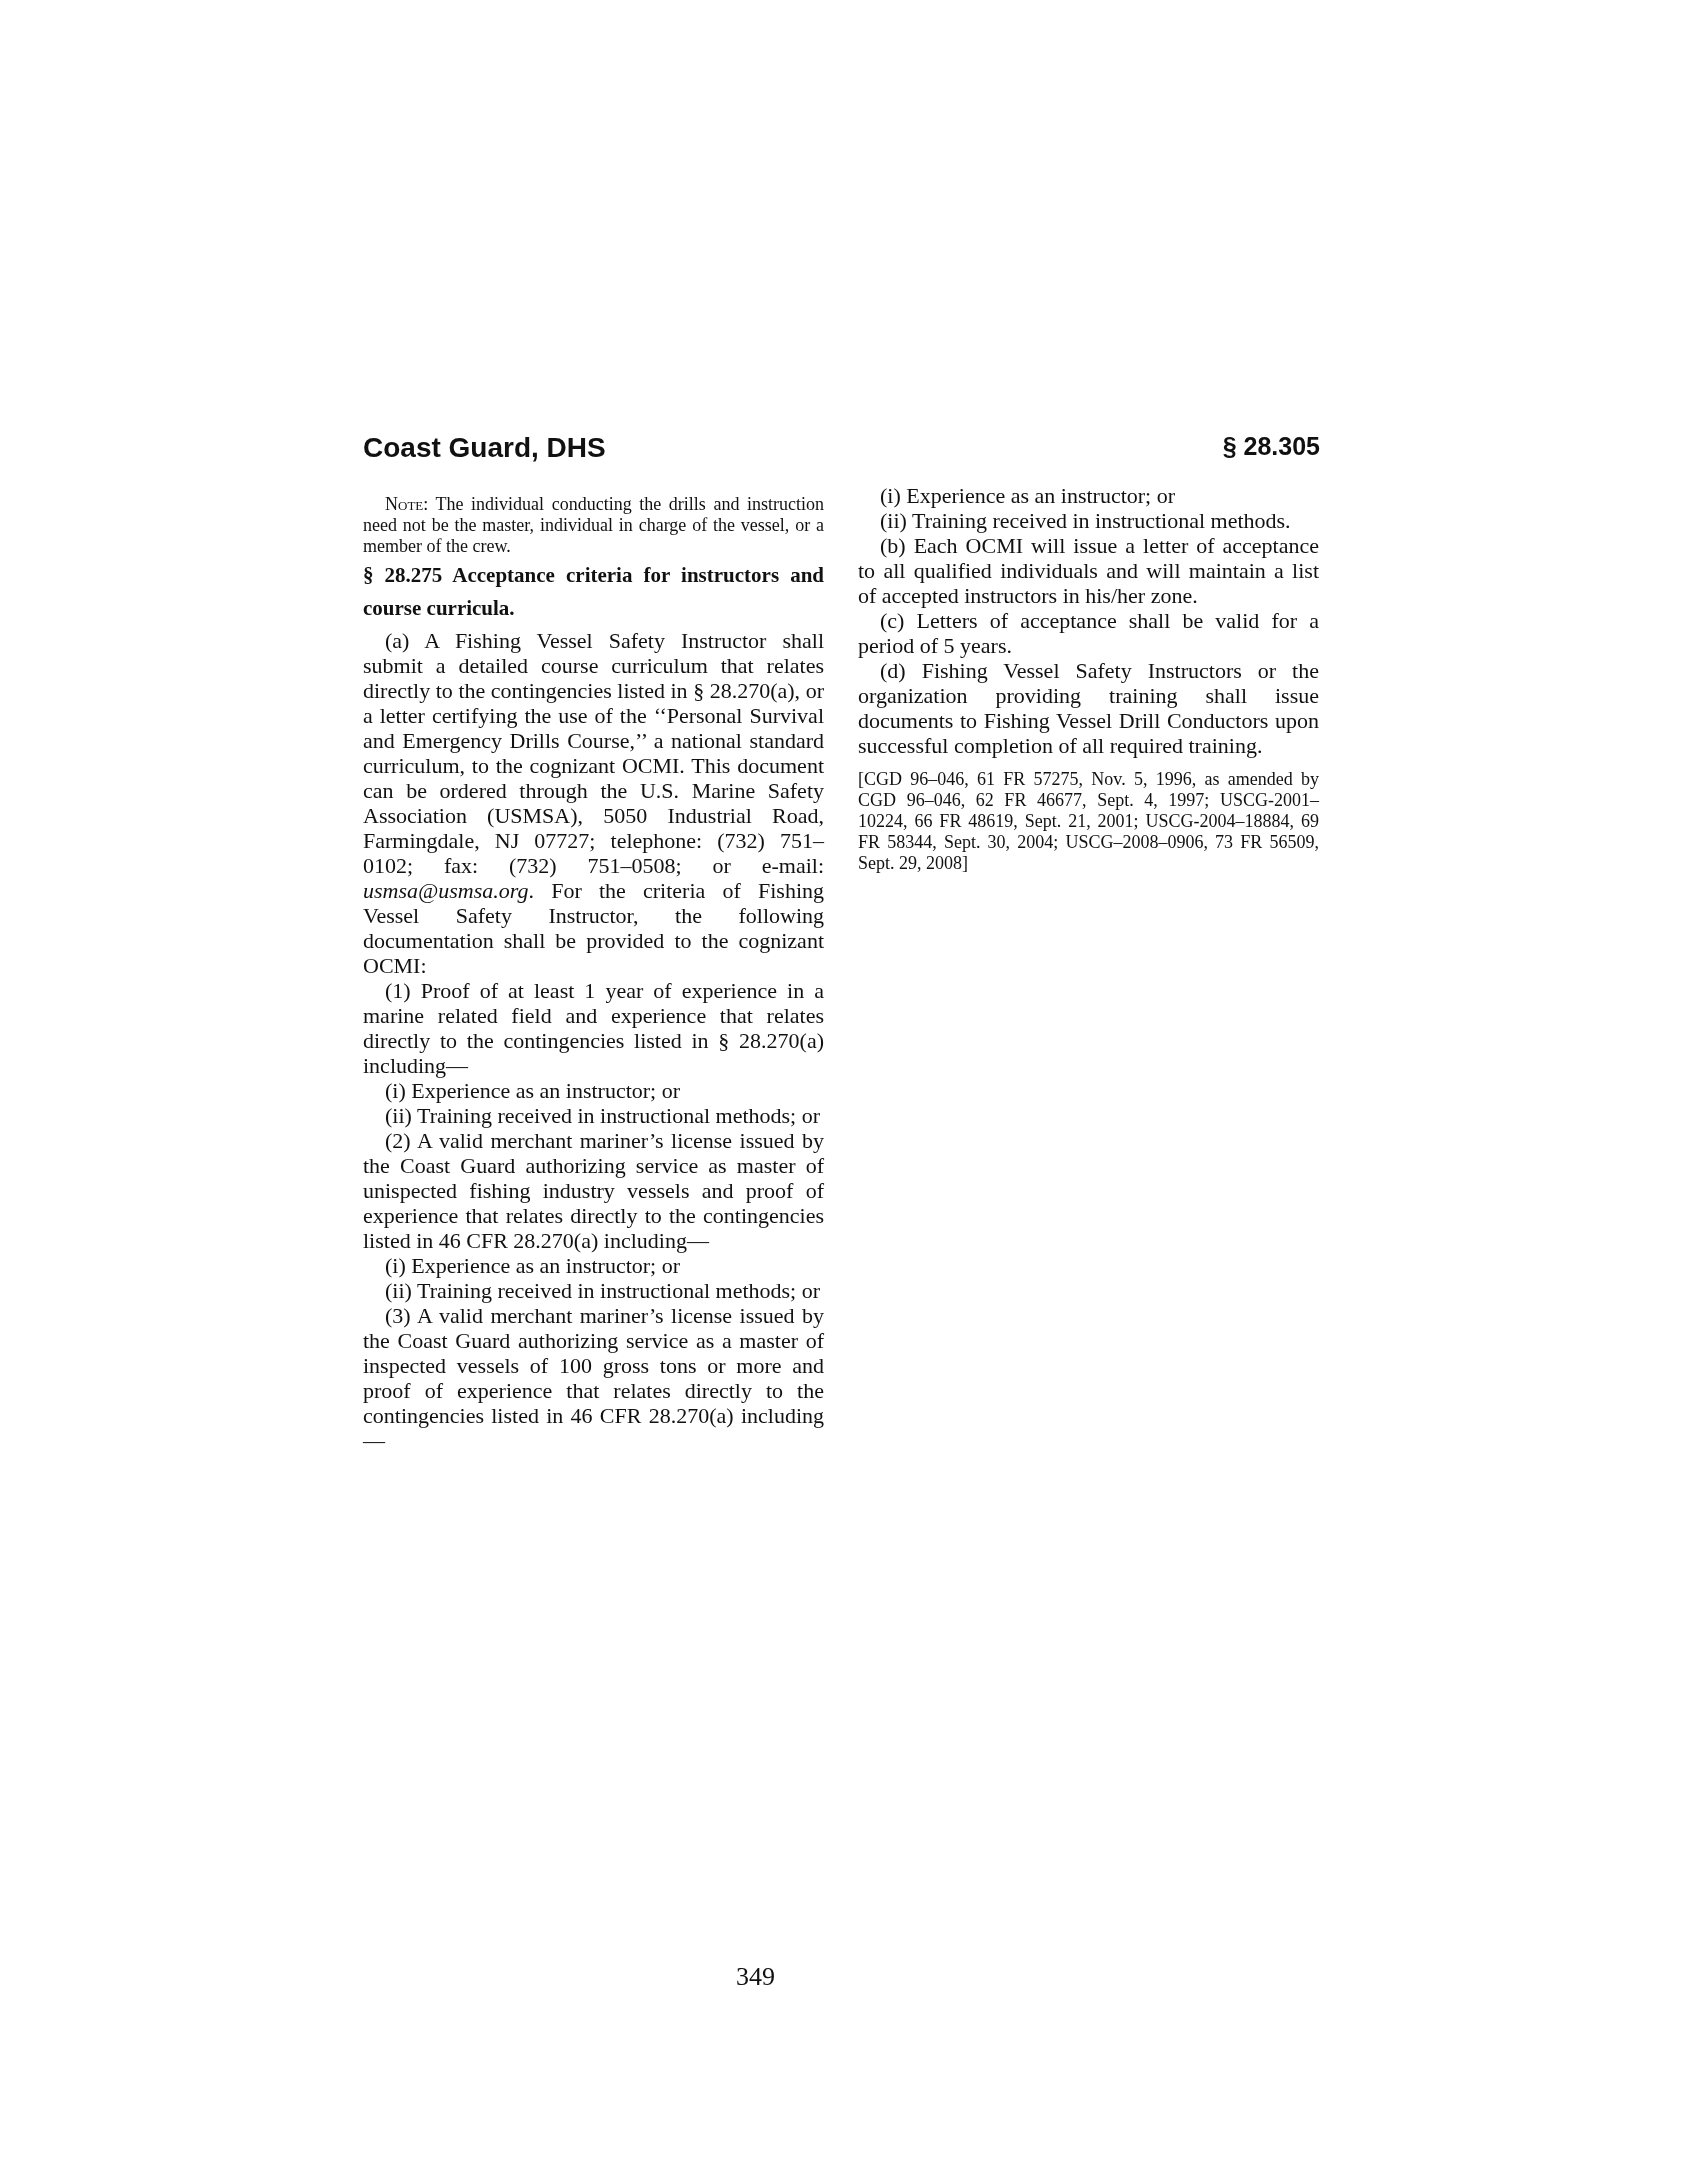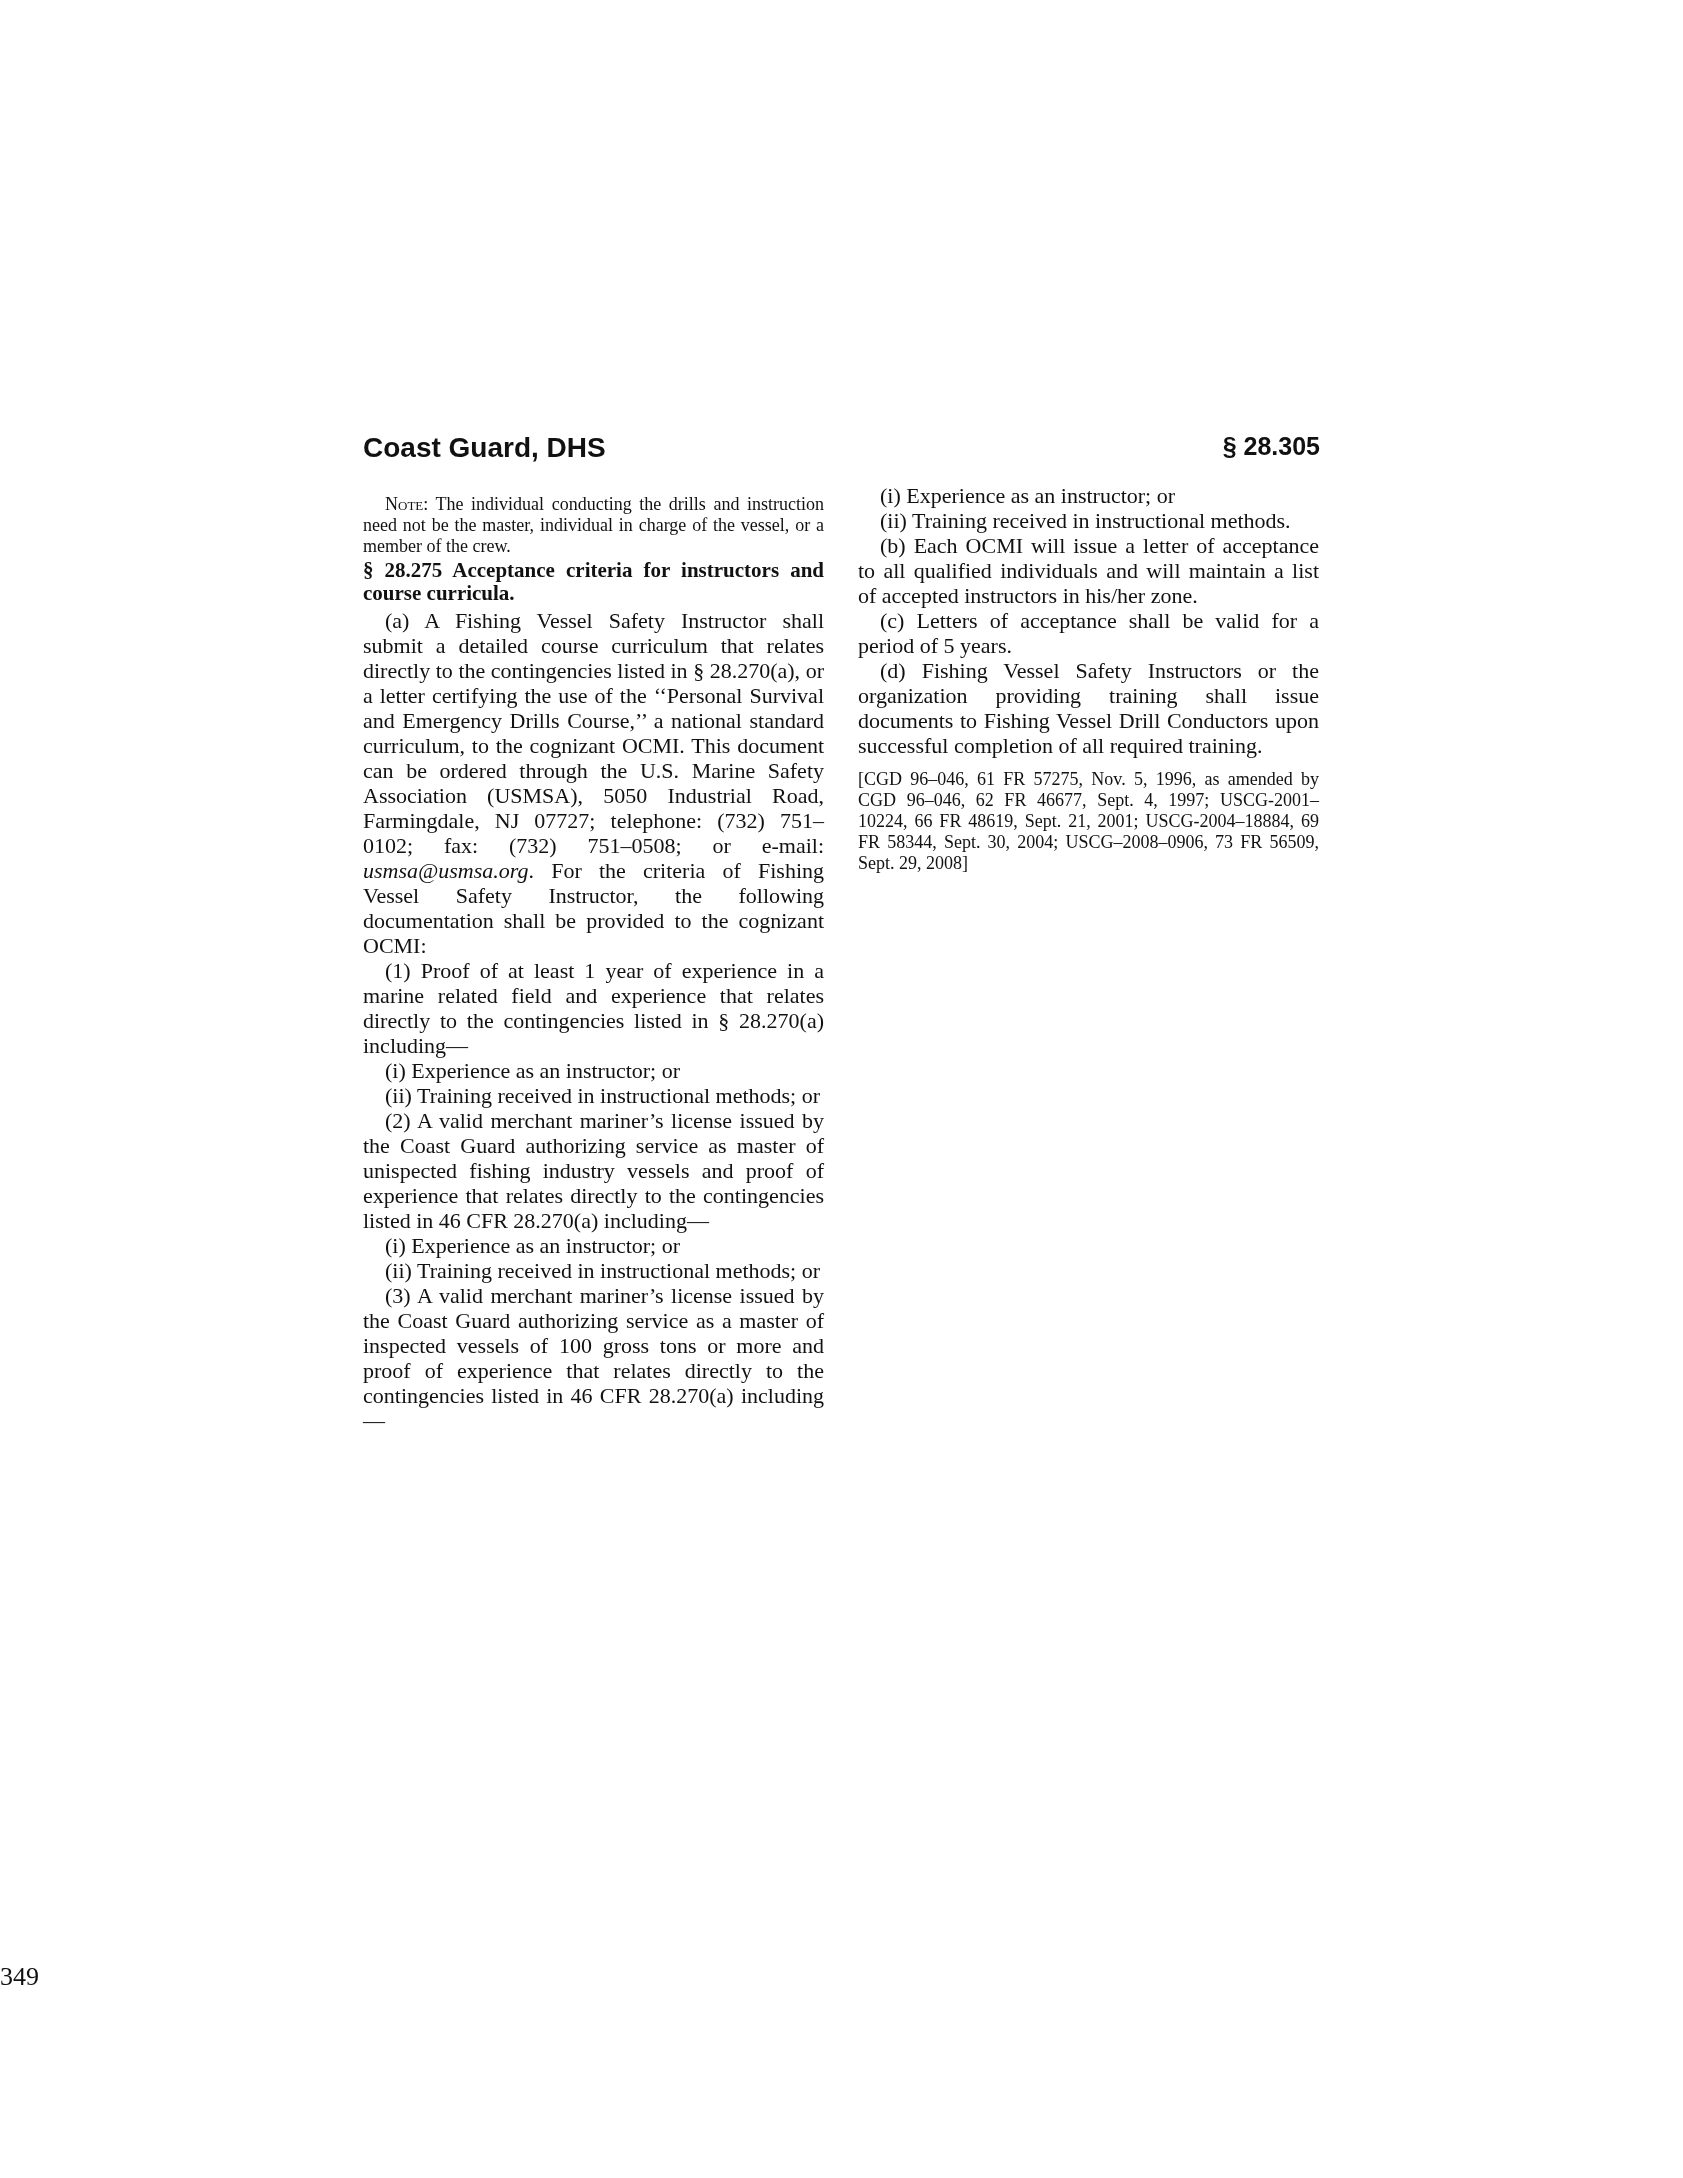--- a/index.html
+++ b/index.html
@@ -6,23 +6,23 @@
   body { width:1683px; height:2178px; position:relative; overflow:hidden; color:#111; }
   .header-left { position:absolute; left:363px; top:432px; font-family:"Liberation Sans", sans-serif; font-weight:bold; font-size:28px; }
   .header-right { position:absolute; right:363px; top:432px; font-family:"Liberation Sans", sans-serif; font-weight:bold; font-size:25px; }
   .col { position:absolute; top:483px; width:461px; font-family:"Liberation Serif", serif; font-size:22px; line-height:25px; }
   .col-left { left:363px; }
   .col-right { left:858px; }
   p { margin:0; text-align:justify; text-indent:22px; }
   .small { font-size:18px; line-height:21px; margin-top:11px; margin-bottom:2px; }
   .note-label { font-variant:small-caps; }
   .cite { text-indent:0; }
-  .sec-head { font-weight:bold; font-size:21px; line-height:23px; margin-bottom:3px; text-indent:0; padding-left:0; }
+  .sec-head { font-weight:bold; font-size:21px; line-height:33px; margin-bottom:3px; text-indent:0; padding-left:0; }
   em { font-style:italic; }
-  .page-number { position:absolute; left:0; width:1511px; top:1962px; text-align:left; font-family:"Liberation Serif", serif; font-size:26px; }
+  .page-number { position:absolute; left:0; width:1511px; top:1962px; text-align:center; font-family:"Liberation Serif", serif; font-size:26px; }
 </style>
 </head>
 <body>
 
 <div class="header-left">Coast Guard, DHS</div>
 <div class="header-right">§ 28.305</div>
 
 <div class="col col-left">
   <p class="small"><span class="note-label">Note:</span><span> The individual conducting the drills and instruction need not be the master, individual in charge of the vessel, or a member of the crew.</span></p>
   <p class="sec-head">§ 28.275 Acceptance criteria for instructors and course curricula.</p>

